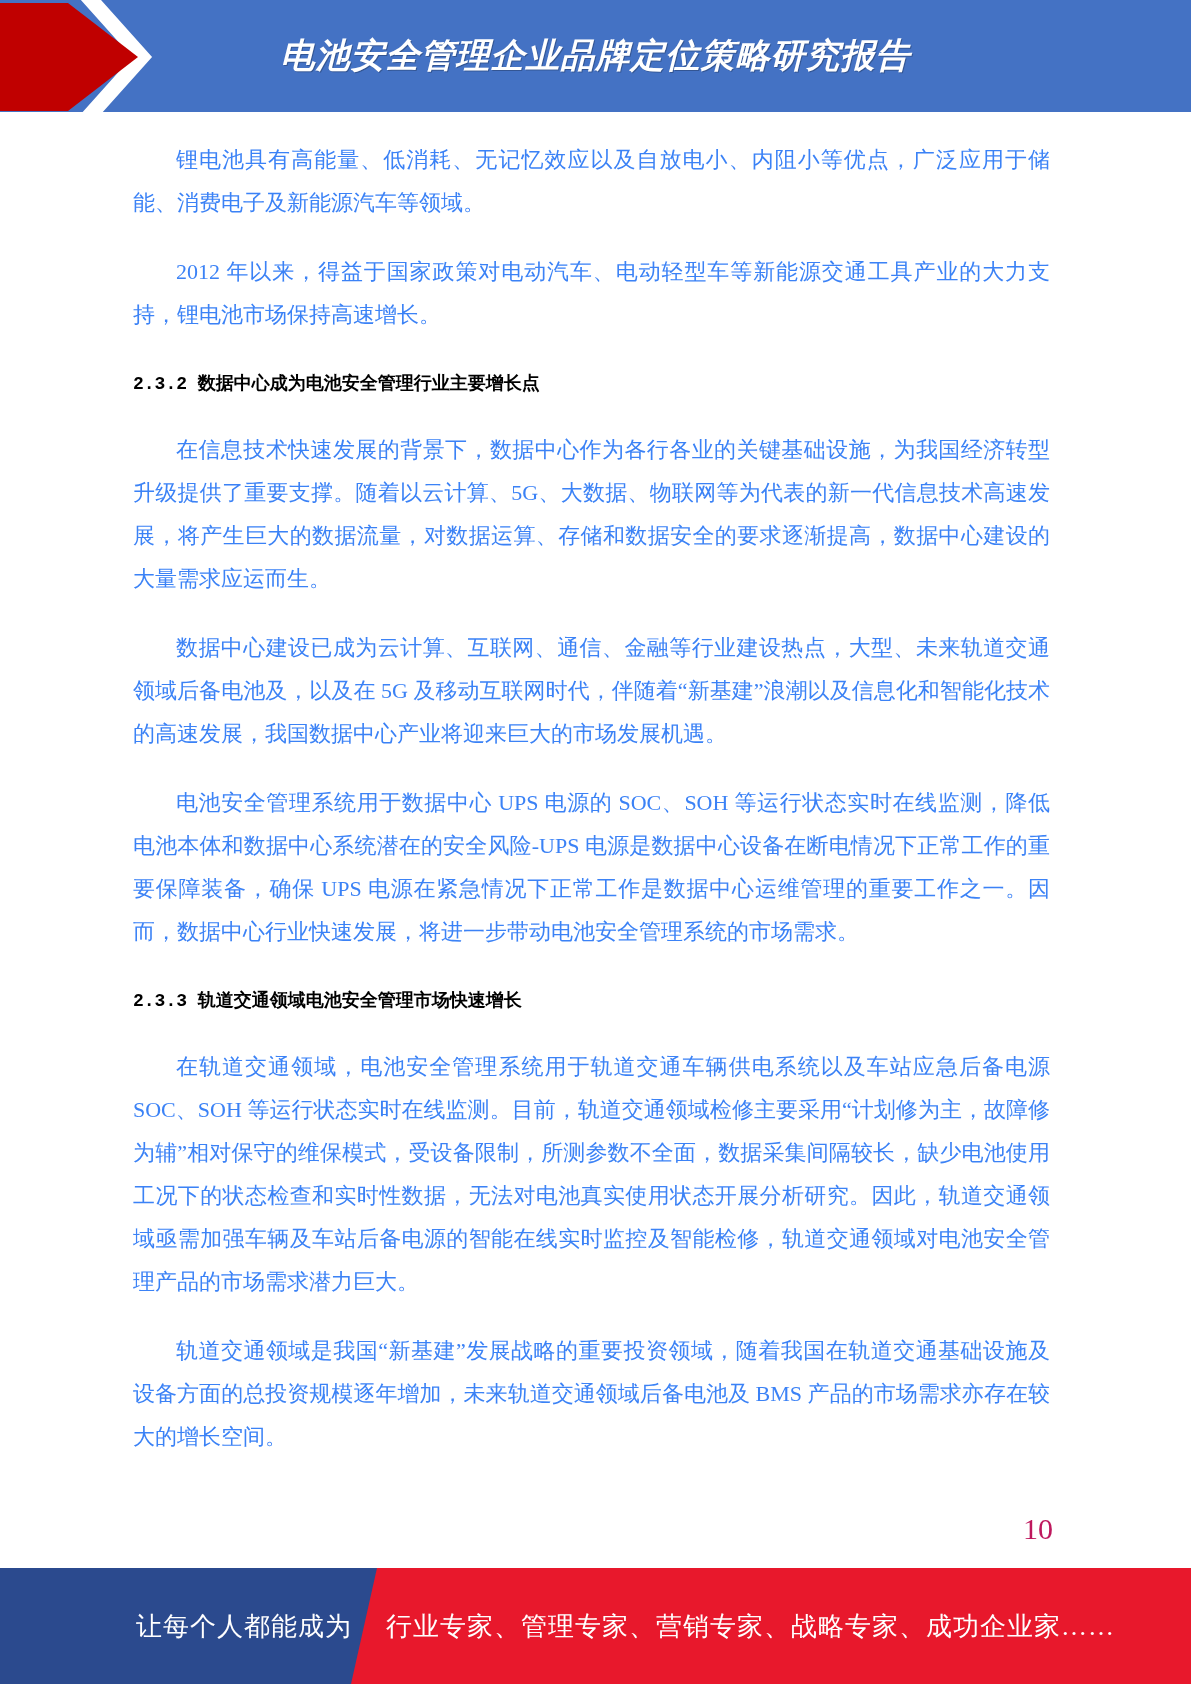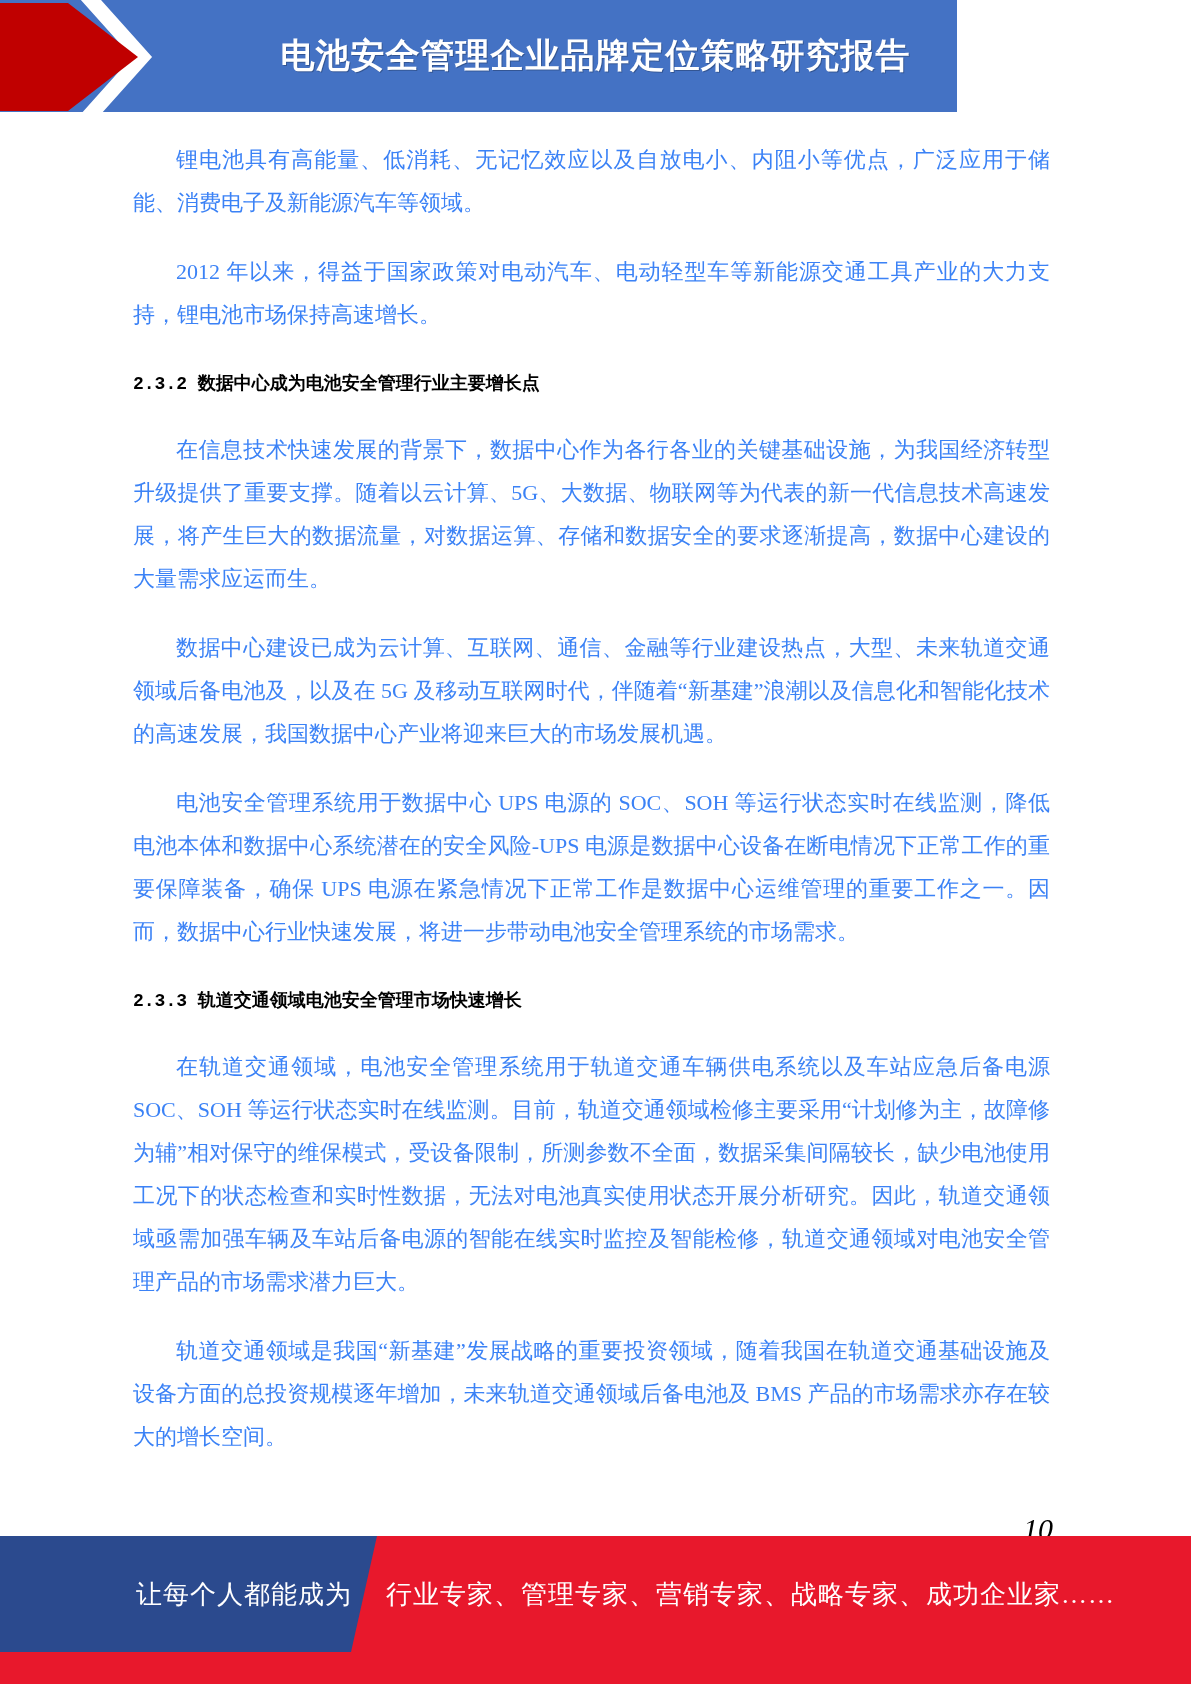--- a/index.html
+++ b/index.html
@@ -4,22 +4,23 @@
 <style>
   html,body { margin:0; padding:0; background:#d8d8d8; }
   .page {
     position:relative; width:1191px; height:1684px; margin:0 auto;
     background:#ffffff; overflow:hidden;
     font-family:"Liberation Serif", serif; color:#111;
   }
 
   
   .header {
-    position:absolute; top:0; left:0; width:957px; height:112px;
+    position:absolute; top:0; left:0; width:1191px; height:112px;
     background:#4472C4;
+    font-style:italic;
   }
   .header-arrow { position:absolute; top:0; left:0; }
   .header-title {
     position:absolute; left:0; top:0; width:1191px; height:112px;
     display:flex; align-items:center; justify-content:center;
     font-family:"Liberation Sans", sans-serif; font-weight:bold;
     font-size:34px; color:#ffffff; letter-spacing:1px;
     text-shadow:1px 1px 0 rgba(0,0,0,.25);
   }
 
@@ -39,25 +40,25 @@
   }
   .content p {
     margin:26px 8px 0 0;
     font-size:22px; line-height:43px;
     text-align:justify; text-indent:43px; color:#3b82f6;
   }
 
   
   .page-number {
     position:absolute; top:1512px; right:138px;
-    font-size:30px; color:#000000;font-style:italic;
+    font-size:30px; color:#be185d;
   }
 
   
-  .footer { position:absolute; left:0; bottom:0; width:1191px; height:148px; }
+  .footer { position:absolute; left:0; bottom:0; width:1191px; height:116px; }
   .footer-red  { position:absolute; inset:0; background:#E8182C; }
   .footer-blue {
     position:absolute; inset:0; background:#2B4A8E;
     clip-path:polygon(0 0, 377px 0, 351px 116px, 0 116px);
   }
   .footer-left {
     position:absolute; left:0; top:0; width:352px; height:116px;
     display:flex; align-items:center; justify-content:flex-end;
     color:#fff; font-size:26px; letter-spacing:1px;
   }

